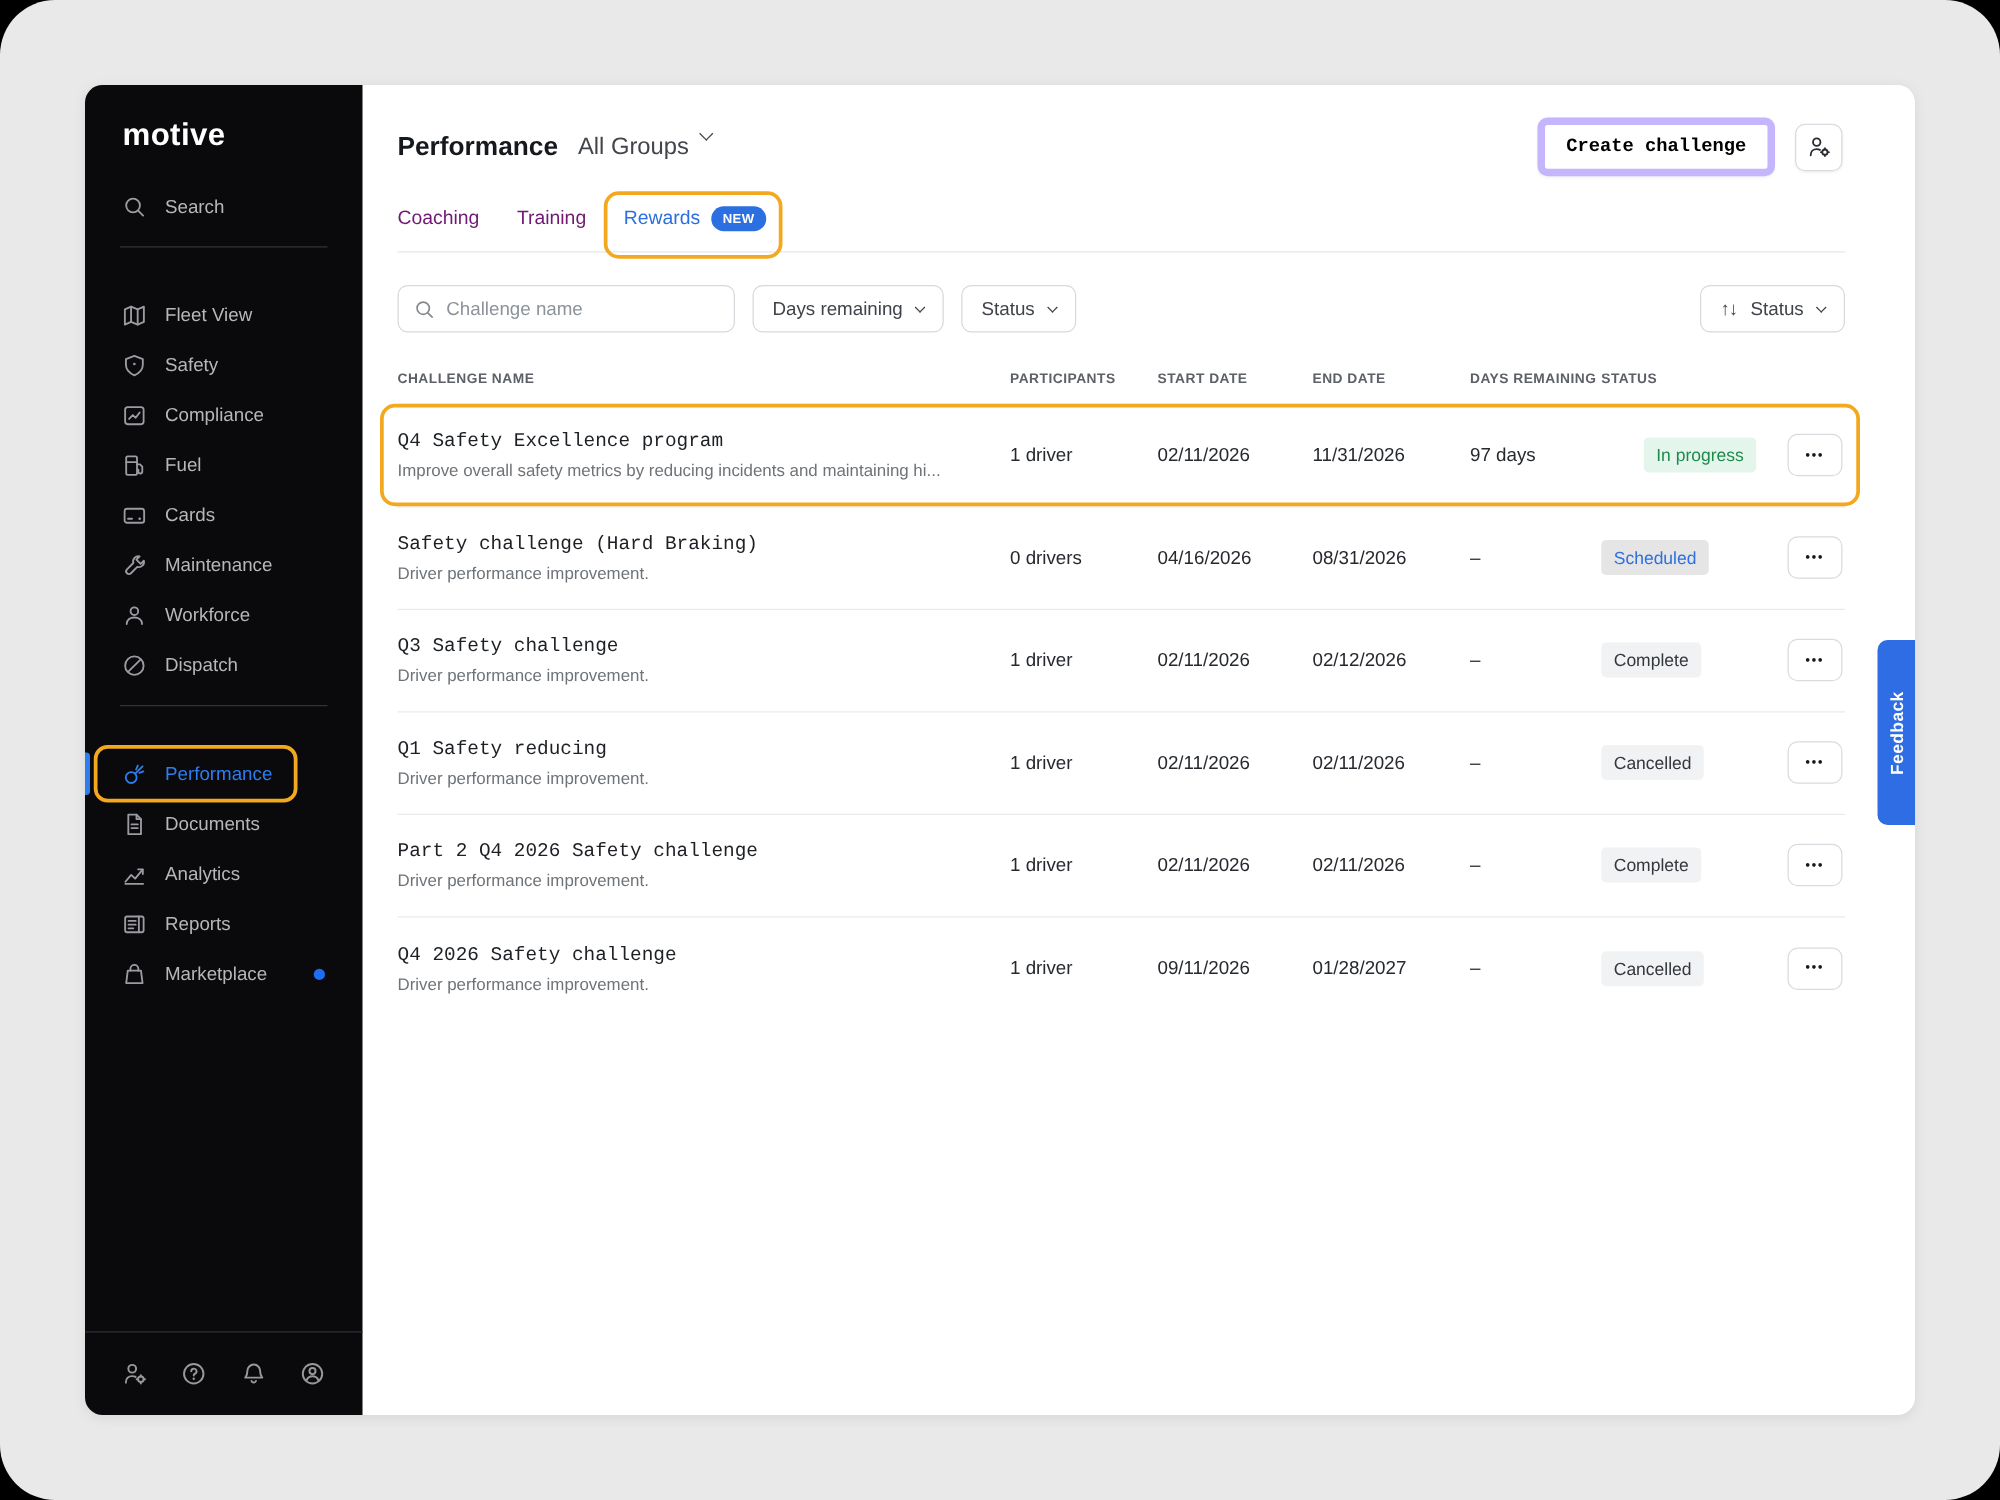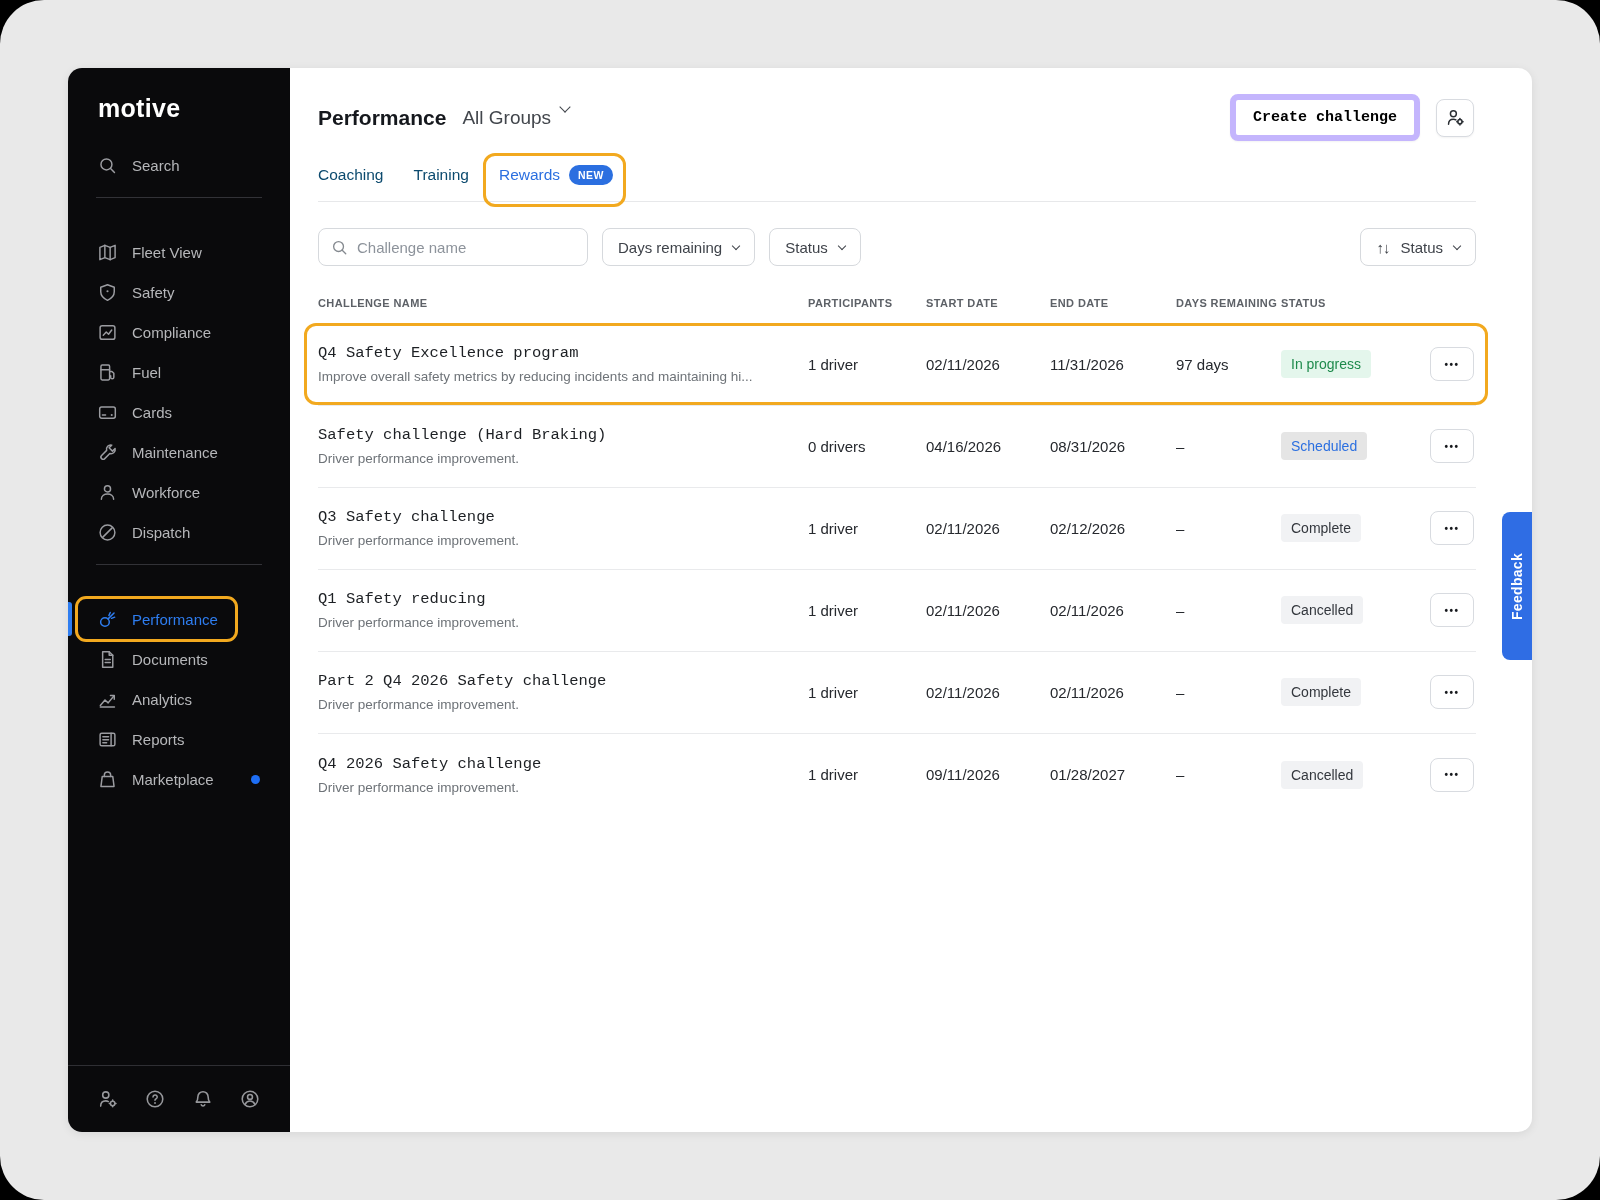--- a/index.html
+++ b/index.html
@@ -39,21 +39,21 @@
           border-bottom:1.8px solid currentColor; transform:rotate(45deg); margin-top:-4px; }
   .chev.sm { width:6px; height:6px; margin-top:-2px; }
   .header-actions { margin-left:auto; display:flex; align-items:center; gap:16px; }
   .btn-create { padding:9px 17px; border:6px solid #c4b5fd; border-radius:8px; background:#fff;
                 font-family:Liberation Mono, monospace; font-size:15px; font-weight:700; color:#000000; cursor:pointer;
                 box-shadow:0 1px 2px rgba(0,0,0,.05); }
   .btn-icon { width:38px; height:38px; border:1px solid #d8dbe0; border-radius:8px; background:#fff;
               display:grid; place-items:center; color:#2a2e33; cursor:pointer; box-shadow:0 1px 2px rgba(0,0,0,.05); }
 
   .tabs-row { margin:24px 56px 0 28px; border-bottom:1px solid #e7e8ea; display:flex; gap:30px; }
-  .tab { padding-bottom:16px; font-size:15.5px; color:#0c4a6e; display:flex; align-items:center; gap:9px;
+  .tab { padding-bottom:16px; font-size:15.5px; color:#701a75; display:flex; align-items:center; gap:9px;
          position:relative; cursor:pointer; }
   .tab.active { color:#2b6fe0; font-weight:500;align-items:center; }
   .tab.ringed::before { content:''; position:absolute; left:-16px; right:-13px; top:-12px; bottom:-6px;
          border:3px solid #f2a91f; border-radius:12px; pointer-events:none; }
   .badge-new { background:#2b6fe0; color:#fff; font-size:10.5px; font-weight:700; letter-spacing:.4px;
                padding:4px 9px; border-radius:10px; }
 
   .filters-row { margin:26px 56px 0 28px; display:flex; align-items:center; gap:14px; }
   .search-box { width:270px; height:38px; border:1px solid #d6d9dd; border-radius:8px; background:#fff;
                 display:flex; align-items:center; gap:9px; padding:0 12px; color:#84898f; }
@@ -71,21 +71,21 @@
            line-height:1.35; border-bottom:1px solid #e9eaec; }
   .trow { min-height:82px; border-bottom:1px solid #e9eaec; position:relative; }
   .trow:last-child { border-bottom:none; }
   .trow.ringed::before { content:''; position:absolute; left:-14px; right:-12px; top:-1px; bottom:0;
            border:3px solid #f2a91f; border-radius:12px; pointer-events:none; }
   .cell { font-size:15px; color:#26292e; padding-right:10px; }
   .name-cell { padding:16px 24px 16px 0; }
   .row-title { font-size:15.5px; color:#1d2024;font-family:Liberation Mono, monospace; }
   .row-desc { font-size:13.5px; color:#6e7378; margin-top:7px; }
   .status-badge { display:inline-block; font-size:14px; padding:6px 10px; border-radius:4px; }
-  .badge-success { color:#1e8a4c; background:#e4f6ec; }
+  .badge-success { color:#1e8a4c; background:#e4f6ec;margin-left:34px; }
   .badge-info    { color:#2b6fe0; background:#e5e5e5; }
   .badge-neutral { color:#33373d; background:#f1f2f4; }
   .more-btn { width:44px; height:34px; border:1px solid #d8dbe0; border-radius:8px; background:#fff;
               display:grid; place-items:center; cursor:pointer; font-size:10px; font-weight:700;
               letter-spacing:1.5px; color:#17191d; }
 
   
   .feedback-tab { position:absolute; right:0; top:444px; width:30px; height:148px; background:#2f6de4;
                   border-radius:8px 0 0 8px; display:grid; place-items:center; cursor:pointer; }
   .feedback-tab span { writing-mode:vertical-rl; transform:rotate(180deg); color:#fff; font-size:14px;

